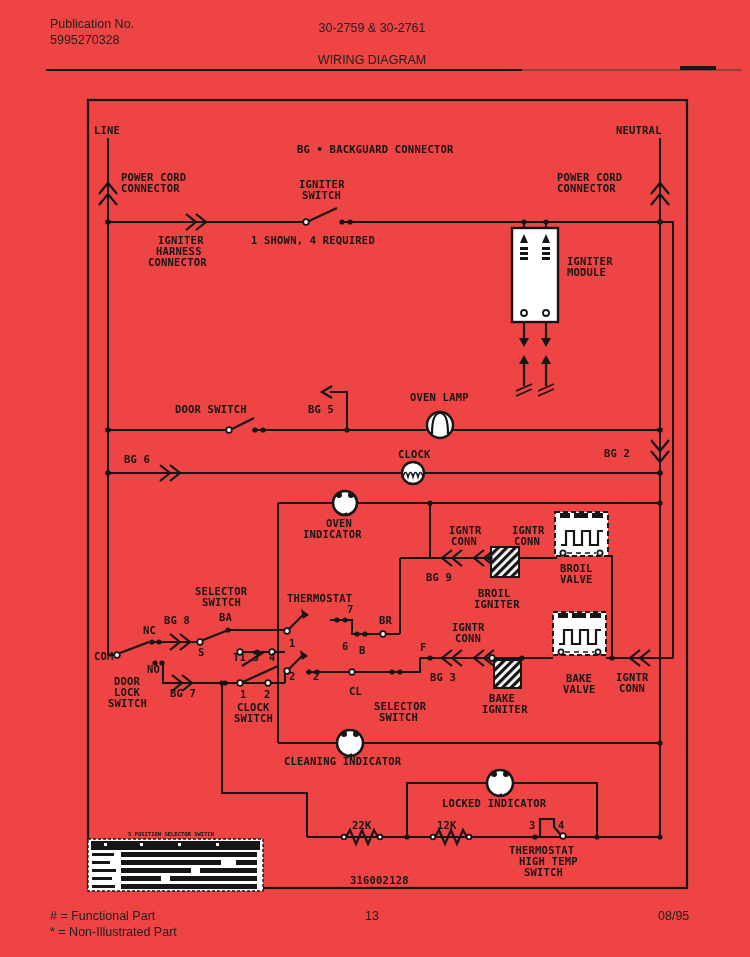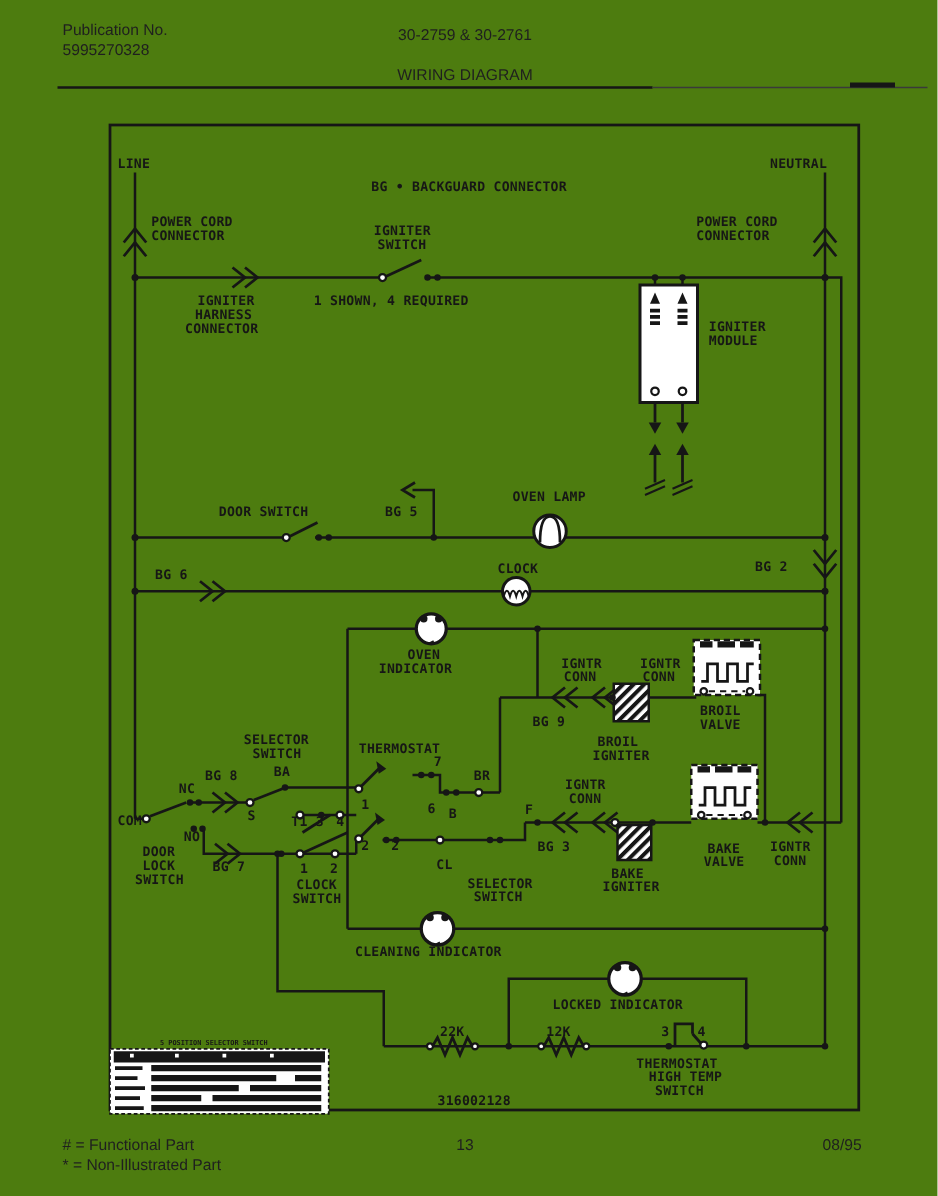--- a/index.html
+++ b/index.html
@@ -1,16 +1,16 @@
 <!DOCTYPE html>
 <html><head>
 <meta charset="utf-8">
 <style>
   html,body{margin:0;padding:0;background:#ffffff;}
-  .page{position:relative;width:750px;height:957px;background:#4d7c0f;overflow:hidden;}
+  .page{position:relative;width:750px;height:957px;background:#ef4444;overflow:hidden;}
   svg{position:absolute;left:0;top:0;}
   .wire{stroke:#161616;stroke-width:2;fill:none;}
   .thin{stroke:#161616;stroke-width:1.6;fill:none;}
   .sym{stroke:#161616;stroke-width:2.2;fill:none;}
   .whitefill{fill:#ffffff;}
   .dot{fill:#161616;stroke:none;}
   .term{fill:#ffffff;stroke:#161616;stroke-width:1.8;}
   .blk{fill:#161616;stroke:none;}
   text{fill:#161616;}
   .lbl{font-family:"DejaVu Sans Mono",monospace;font-weight:700;font-size:10.5px;letter-spacing:0.2px;}

